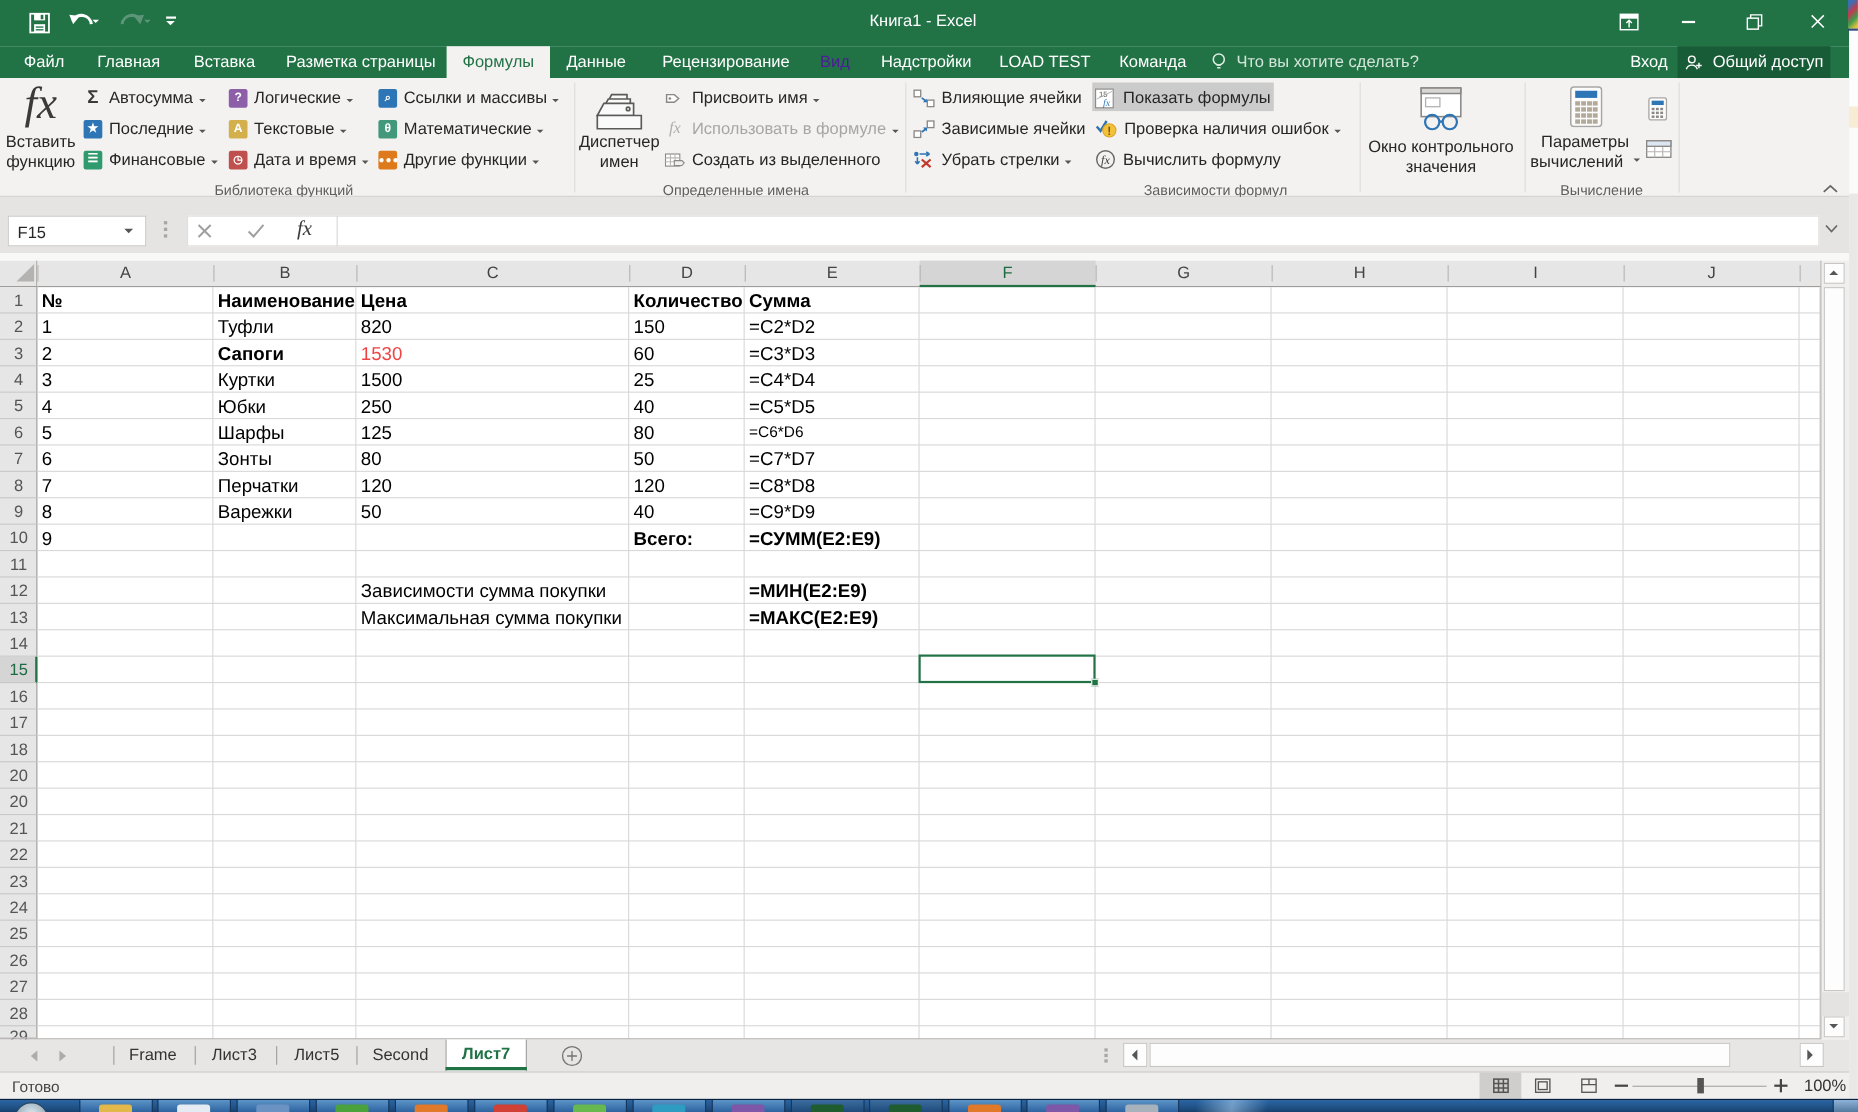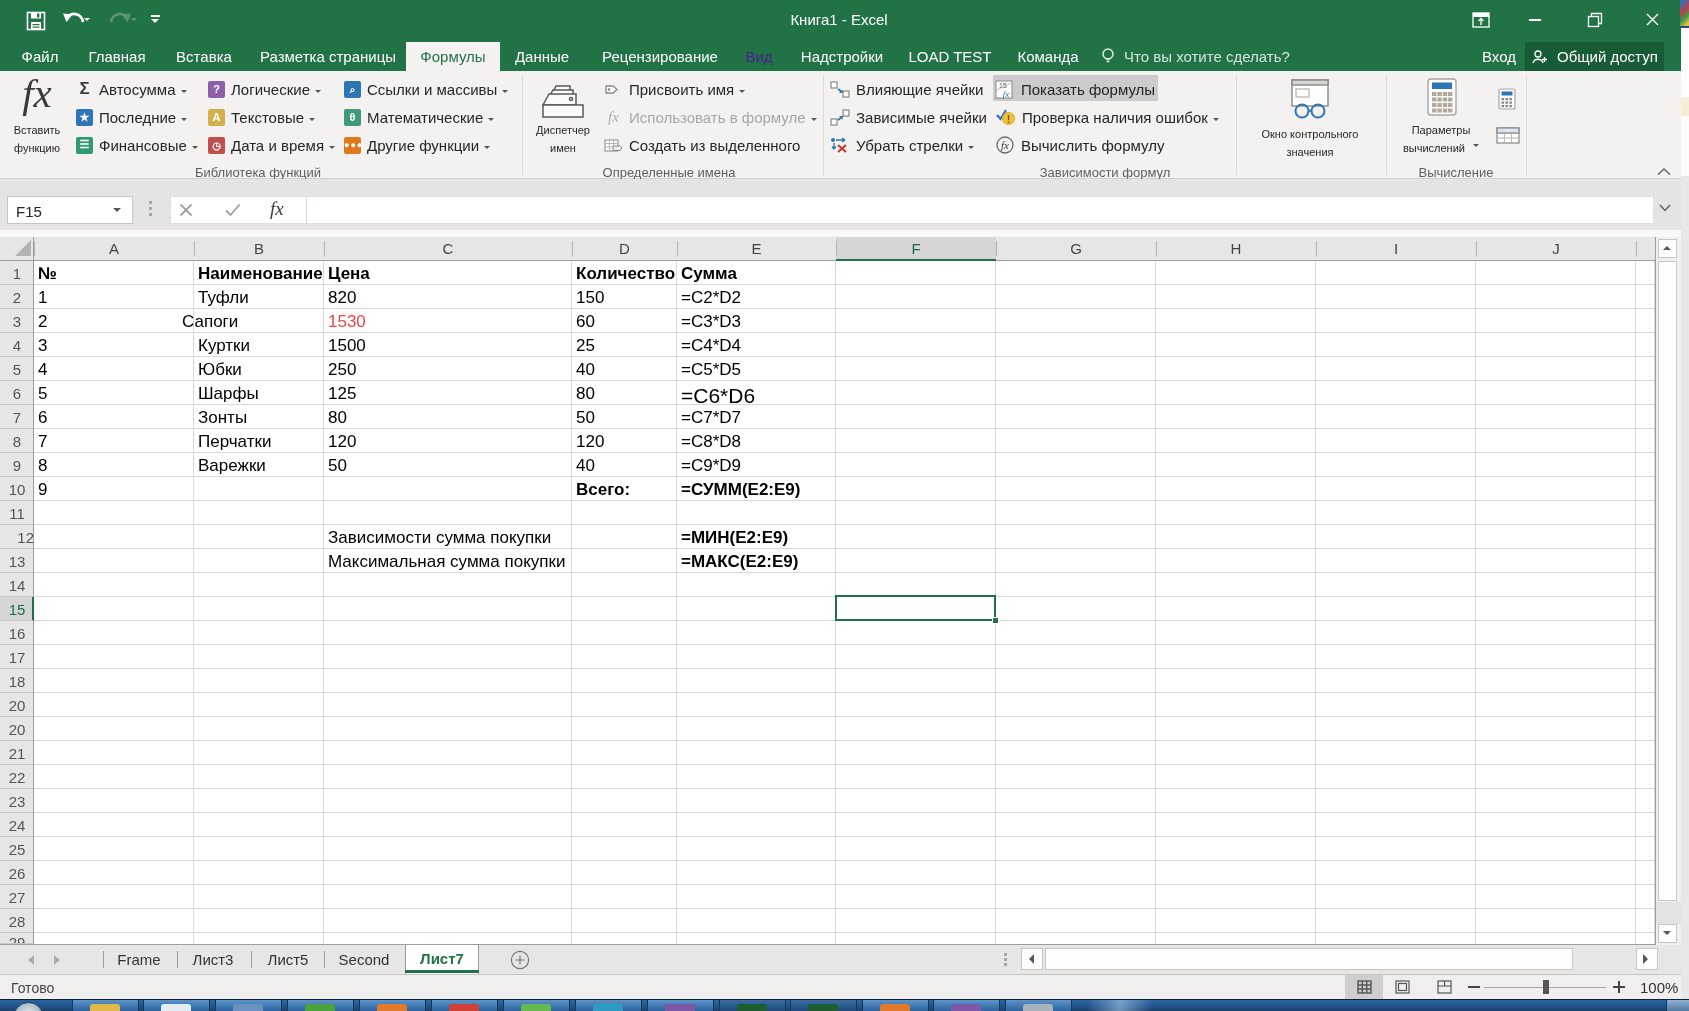--- a/index.html
+++ b/index.html
@@ -2,21 +2,21 @@
 <html><head><meta charset="utf-8"><style>
 *{margin:0;padding:0;box-sizing:border-box}
 body{font-family:"Liberation Sans",sans-serif;width:1689px;height:1011px;overflow:hidden;position:relative;background:#fff}
 .a{position:absolute}
 .tx{position:absolute;white-space:nowrap}
 .cv{display:inline-block;width:0;height:0;border:3.6px solid transparent;border-top-color:#555;margin-left:5px;position:relative;top:4px}
 .bx{display:inline-block;width:17px;height:17px;border-radius:2px;color:#fff;font-weight:bold;font-size:11px;line-height:17px;text-align:center;vertical-align:middle;flex:0 0 17px}
 .rb{position:absolute;height:26px;display:flex;align-items:center;font-size:15px;color:#262626}
 .rb .lb{margin-left:6px}
 .glb{position:absolute;font-size:13px;color:#605e5c;text-align:center}
-.bigb{position:absolute;text-align:center;font-size:11px;color:#262626;line-height:18px}
+.bigb{position:absolute;text-align:center;font-size:15px;color:#262626;line-height:18px}
 </style></head><body>
 <div class="a" style="left:0;top:0;width:1681px;height:42px;background:#217346"></div>
 <svg class="a" style="left:26px;top:11px" width="20" height="20" viewBox="0 0 20 20">
 <rect x="1.5" y="1.5" width="17" height="17" fill="none" stroke="#fff" stroke-width="1.6"></rect>
 <rect x="5" y="1.5" width="10" height="6" fill="#fff"></rect>
 <rect x="11" y="2.5" width="2.4" height="4" fill="#217346"></rect>
 <rect x="5" y="11" width="10" height="7.5" fill="#fff"></rect>
 <rect x="6.5" y="13" width="7" height="1.2" fill="#217346"></rect>
 <rect x="6.5" y="15.5" width="7" height="1.2" fill="#217346"></rect>
 </svg>
@@ -331,21 +331,21 @@
 <div class="tx" style="left:0;top:409px;width:34px;text-align:center;font-size:15px;color:#555">7</div>
 <div class="a" style="left:0;top:428px;width:33px;height:1px;background:#c8c8c8"></div>
 <div class="tx" style="left:0;top:433px;width:34px;text-align:center;font-size:15px;color:#555">8</div>
 <div class="a" style="left:0;top:452px;width:33px;height:1px;background:#c8c8c8"></div>
 <div class="tx" style="left:0;top:457px;width:34px;text-align:center;font-size:15px;color:#555">9</div>
 <div class="a" style="left:0;top:476px;width:33px;height:1px;background:#c8c8c8"></div>
 <div class="tx" style="left:0;top:481px;width:34px;text-align:center;font-size:15px;color:#555">10</div>
 <div class="a" style="left:0;top:500px;width:33px;height:1px;background:#c8c8c8"></div>
 <div class="tx" style="left:0;top:505px;width:34px;text-align:center;font-size:15px;color:#555">11</div>
 <div class="a" style="left:0;top:524px;width:33px;height:1px;background:#c8c8c8"></div>
-<div class="tx" style="left:0;top:529px;width:34px;text-align:right;font-size:15px;color:#555">12</div>
+<div class="tx" style="left:0;top:529px;width:34px;text-align:center;font-size:15px;color:#555">12</div>
 <div class="a" style="left:0;top:548px;width:33px;height:1px;background:#c8c8c8"></div>
 <div class="tx" style="left:0;top:553px;width:34px;text-align:center;font-size:15px;color:#555">13</div>
 <div class="a" style="left:0;top:572px;width:33px;height:1px;background:#c8c8c8"></div>
 <div class="tx" style="left:0;top:577px;width:34px;text-align:center;font-size:15px;color:#555">14</div>
 <div class="a" style="left:0;top:596px;width:33px;height:1px;background:#c8c8c8"></div>
 <div class="a" style="left:0;top:597px;width:34px;height:24px;background:#d5d5d5;border-right:2px solid #217346"></div>
 <div class="tx" style="left:0;top:601px;width:34px;text-align:center;font-size:15px;color:#1e6b43">15</div>
 <div class="a" style="left:0;top:620px;width:33px;height:1px;background:#c8c8c8"></div>
 <div class="tx" style="left:0;top:625px;width:34px;text-align:center;font-size:15px;color:#555">16</div>
 <div class="a" style="left:0;top:644px;width:33px;height:1px;background:#c8c8c8"></div>
@@ -419,39 +419,39 @@
 <div class="tx" style="left:198px;top:264px;font-size:17px;font-weight:bold;color:#000">Наименование</div>
 <div class="tx" style="left:328px;top:264px;font-size:17px;font-weight:bold;color:#000">Цена</div>
 <div class="tx" style="left:576px;top:264px;font-size:17px;font-weight:bold;color:#000">Количество</div>
 <div class="tx" style="left:681px;top:264px;font-size:17px;font-weight:bold;color:#000">Сумма</div>
 <div class="tx" style="left:38px;top:288px;font-size:17px;font-weight:normal;color:#000">1</div>
 <div class="tx" style="left:198px;top:288px;font-size:17px;font-weight:normal;color:#000">Туфли</div>
 <div class="tx" style="left:328px;top:288px;font-size:17px;font-weight:normal;color:#000">820</div>
 <div class="tx" style="left:576px;top:288px;font-size:17px;font-weight:normal;color:#000">150</div>
 <div class="tx" style="left:681px;top:288px;font-size:17px;font-weight:normal;color:#000">=C2*D2</div>
 <div class="tx" style="left:38px;top:312px;font-size:17px;font-weight:normal;color:#000">2</div>
-<div class="tx" style="left:182px;top:312px;font-size:17px;font-weight:normal;color:#000">Сапоги</div>
+<div class="tx" style="left:198px;top:312px;font-size:17px;font-weight:bold;color:#000">Сапоги</div>
 <div class="tx" style="left:328px;top:312px;font-size:17px;font-weight:normal;color:#ef4444">1530</div>
 <div class="tx" style="left:576px;top:312px;font-size:17px;font-weight:normal;color:#000">60</div>
 <div class="tx" style="left:681px;top:312px;font-size:17px;font-weight:normal;color:#000">=C3*D3</div>
 <div class="tx" style="left:38px;top:336px;font-size:17px;font-weight:normal;color:#000">3</div>
 <div class="tx" style="left:198px;top:336px;font-size:17px;font-weight:normal;color:#000">Куртки</div>
 <div class="tx" style="left:328px;top:336px;font-size:17px;font-weight:normal;color:#000">1500</div>
 <div class="tx" style="left:576px;top:336px;font-size:17px;font-weight:normal;color:#000">25</div>
 <div class="tx" style="left:681px;top:336px;font-size:17px;font-weight:normal;color:#000">=C4*D4</div>
 <div class="tx" style="left:38px;top:360px;font-size:17px;font-weight:normal;color:#000">4</div>
 <div class="tx" style="left:198px;top:360px;font-size:17px;font-weight:normal;color:#000">Юбки</div>
 <div class="tx" style="left:328px;top:360px;font-size:17px;font-weight:normal;color:#000">250</div>
 <div class="tx" style="left:576px;top:360px;font-size:17px;font-weight:normal;color:#000">40</div>
 <div class="tx" style="left:681px;top:360px;font-size:17px;font-weight:normal;color:#000">=C5*D5</div>
 <div class="tx" style="left:38px;top:384px;font-size:17px;font-weight:normal;color:#000">5</div>
 <div class="tx" style="left:198px;top:384px;font-size:17px;font-weight:normal;color:#000">Шарфы</div>
 <div class="tx" style="left:328px;top:384px;font-size:17px;font-weight:normal;color:#000">125</div>
 <div class="tx" style="left:576px;top:384px;font-size:17px;font-weight:normal;color:#000">80</div>
-<div class="tx" style="left:681px;top:384px;font-size:21px;font-weight:normal;color:#000">=C6*D6</div>
+<div class="tx" style="left:681px;top:384px;font-size:14px;font-weight:normal;color:#000">=C6*D6</div>
 <div class="tx" style="left:38px;top:408px;font-size:17px;font-weight:normal;color:#000">6</div>
 <div class="tx" style="left:198px;top:408px;font-size:17px;font-weight:normal;color:#000">Зонты</div>
 <div class="tx" style="left:328px;top:408px;font-size:17px;font-weight:normal;color:#000">80</div>
 <div class="tx" style="left:576px;top:408px;font-size:17px;font-weight:normal;color:#000">50</div>
 <div class="tx" style="left:681px;top:408px;font-size:17px;font-weight:normal;color:#000">=C7*D7</div>
 <div class="tx" style="left:38px;top:432px;font-size:17px;font-weight:normal;color:#000">7</div>
 <div class="tx" style="left:198px;top:432px;font-size:17px;font-weight:normal;color:#000">Перчатки</div>
 <div class="tx" style="left:328px;top:432px;font-size:17px;font-weight:normal;color:#000">120</div>
 <div class="tx" style="left:576px;top:432px;font-size:17px;font-weight:normal;color:#000">120</div>
 <div class="tx" style="left:681px;top:432px;font-size:17px;font-weight:normal;color:#000">=C8*D8</div>

